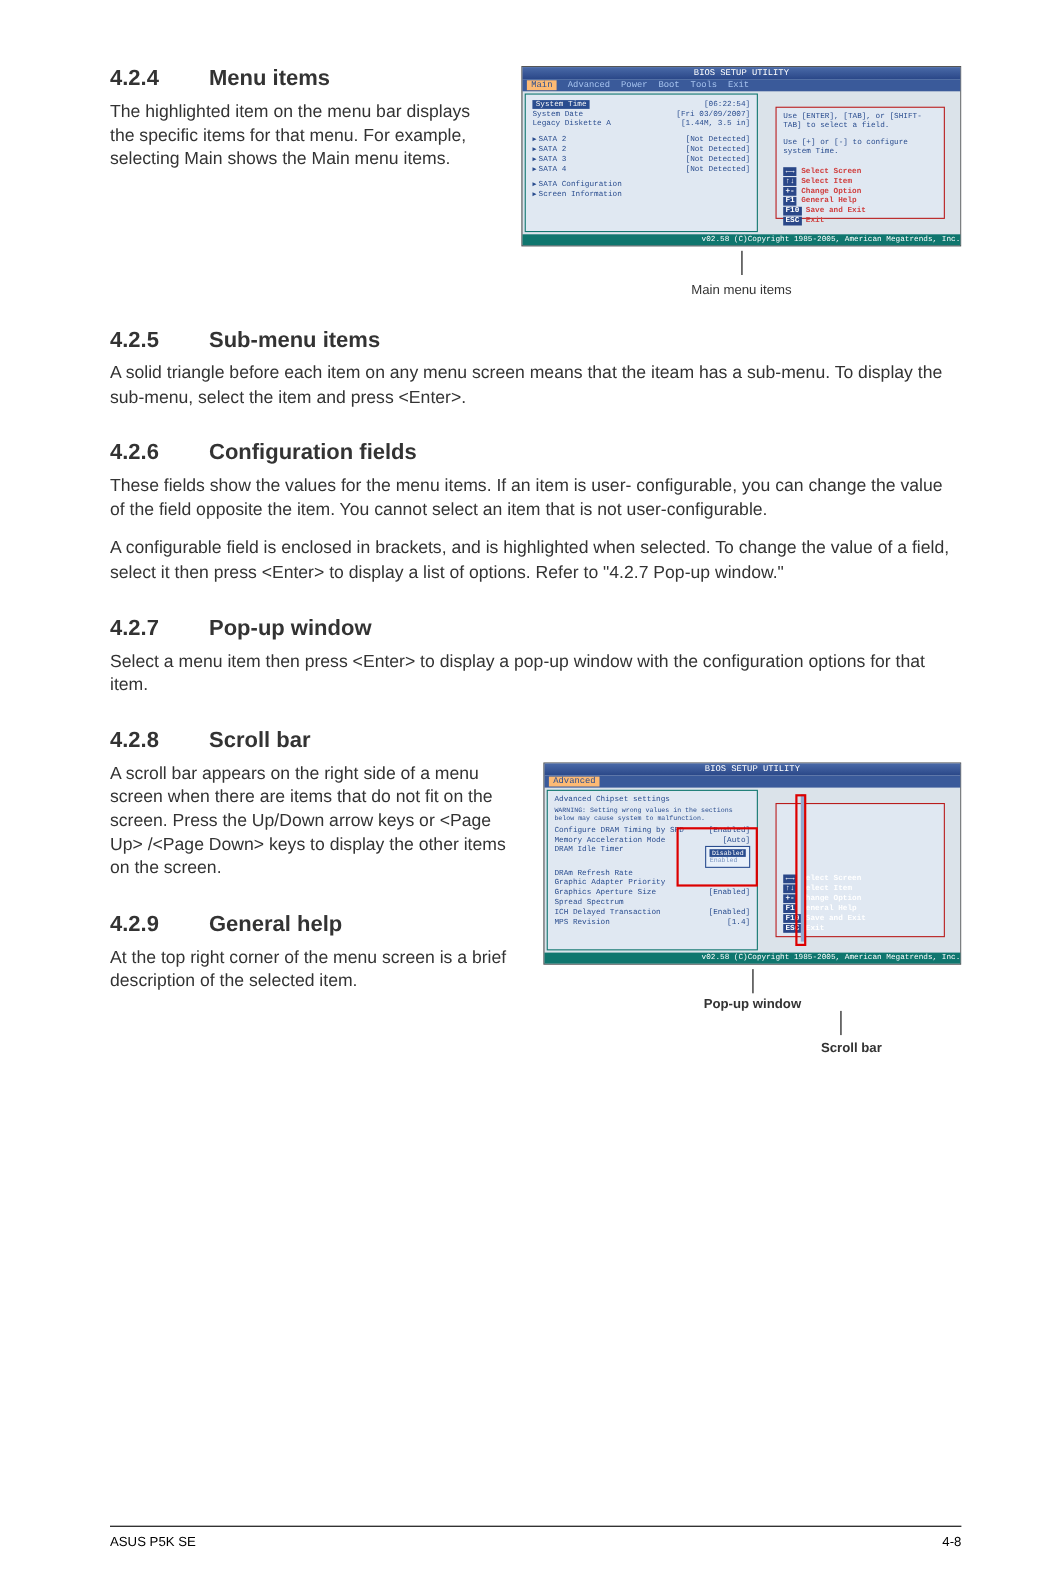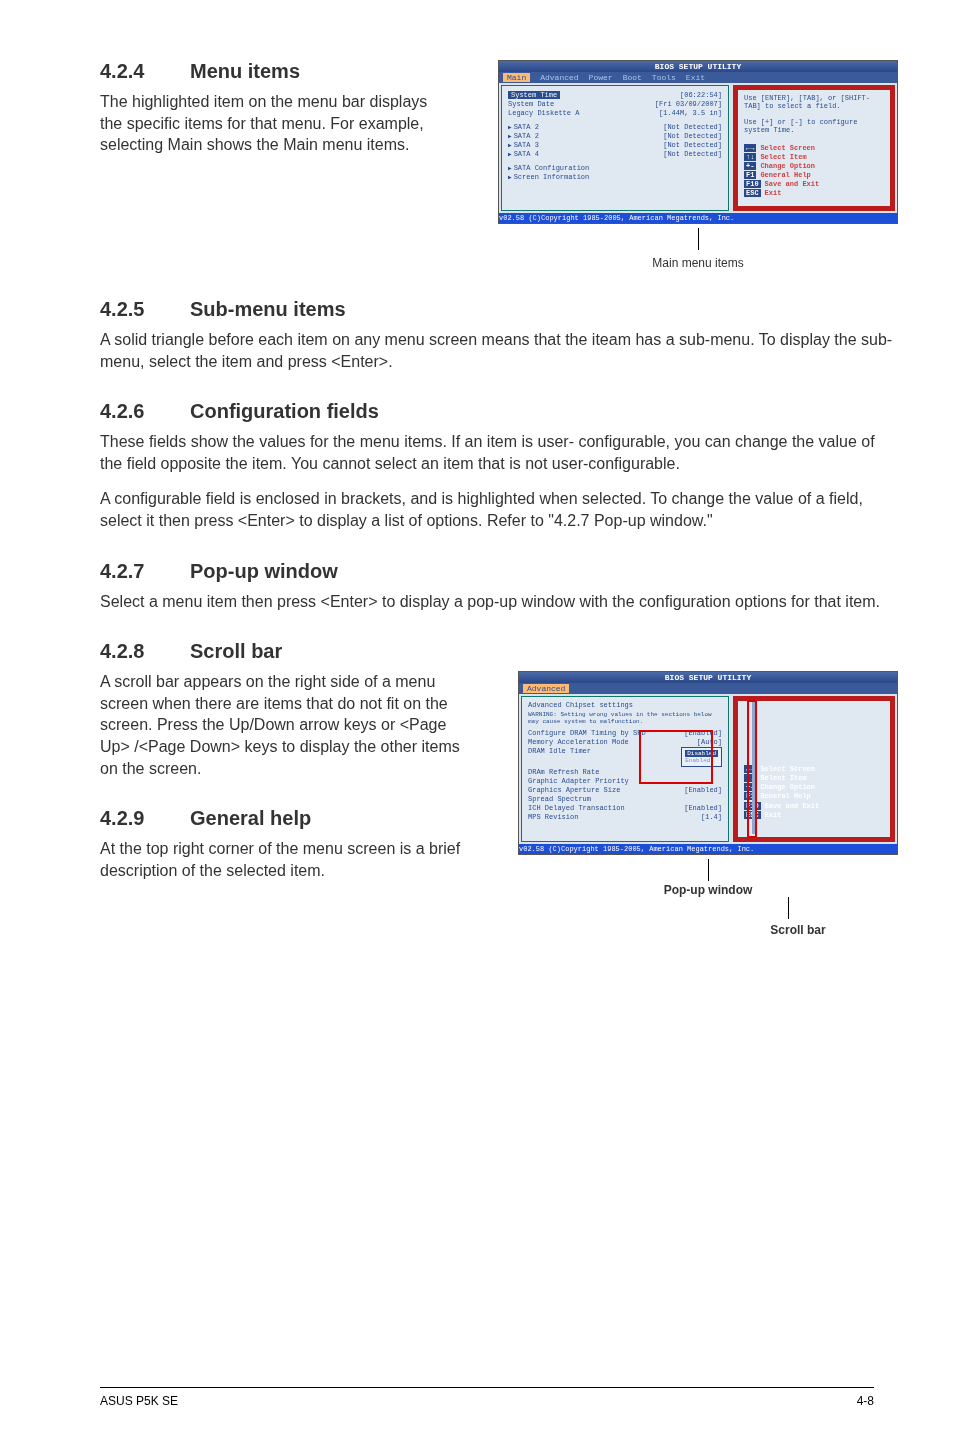--- a/index.html
+++ b/index.html
@@ -6,21 +6,21 @@
     margin: 0;
     padding: 0;
     font-family: Arial, Helvetica, sans-serif;
     color: #333;
     background: #fff;
   }
   .page {
     width: 954px;
     height: 1438px;
     box-sizing: border-box;
-    padding: 60px 56px 30px 100px;
+    padding: 60px 80px 30px 100px;
     position: relative;
   }
   .section-title {
     font-weight: bold;
     font-size: 20px;
     margin-bottom: 8px;
     margin-top: 28px;
   }
   .section-title .num {
     display: inline-block;
@@ -41,44 +41,44 @@
     font-family: "Courier New", monospace;
     font-size: 7px;
     color: #2a4d8f;
   }
   .bios-title {
     background: linear-gradient(#4a6aa8,#2a4788);
     color: #fff;
     text-align: center;
     font-size: 8px;
     padding: 1px 0;
-    font-weight: bold;
+    font-weight: normal;
   }
   .bios-tabs {
     background: #3a5a9a;
     color: #a8c5f0;
     font-size: 8px;
     padding: 1px 4px;
     display: flex;
     gap: 10px;
   }
   .bios-tabs .active { background: #fdba74; color:#2a4d8f; padding:0 4px; }
   .bios-body { display:flex; height:130px; }
   .bios-main { flex:1; padding:4px 6px; border:1px solid #0f766e; margin:2px; background:#e0e8f2; position:relative; }
-  .bios-help { width:140px; padding:4px 6px; border:5px solid #b91c1c; margin:2px; background:#e0e8f2; color:#2a4d8f; }
+  .bios-help { width:140px; padding:4px 6px; border:1px solid #b91c1c; margin:14px; background:#e0e8f2; color:#2a4d8f; }
   .bios-row { display:flex; justify-content:space-between; margin:1px 0; }
   .bios-row .k { color:#2a4d8f; }
   .bios-row .v { color:#2a4d8f; }
   .bios-row.first .k { color:#f5f5f5; background:#2a4d8f; padding:0 3px; }
   .tri::before { content:"▶"; color:#2a4d8f; font-size:6px; margin-right:2px; }
   .bios-foot {
-    background:#1d4ed8;
+    background:#0f766e;
     color:#fff;
     font-size:7px;
-    text-align:left;
+    text-align:right;
     padding:1px 0;
   }
   .label-under { text-align:center; font-size:12px; font-weight:normal; margin-top:6px; }
   .label-line-v {
     border-left:1px solid #000;
     height:22px;
     margin: 4px auto 2px auto;
     width:0;
   }
 

